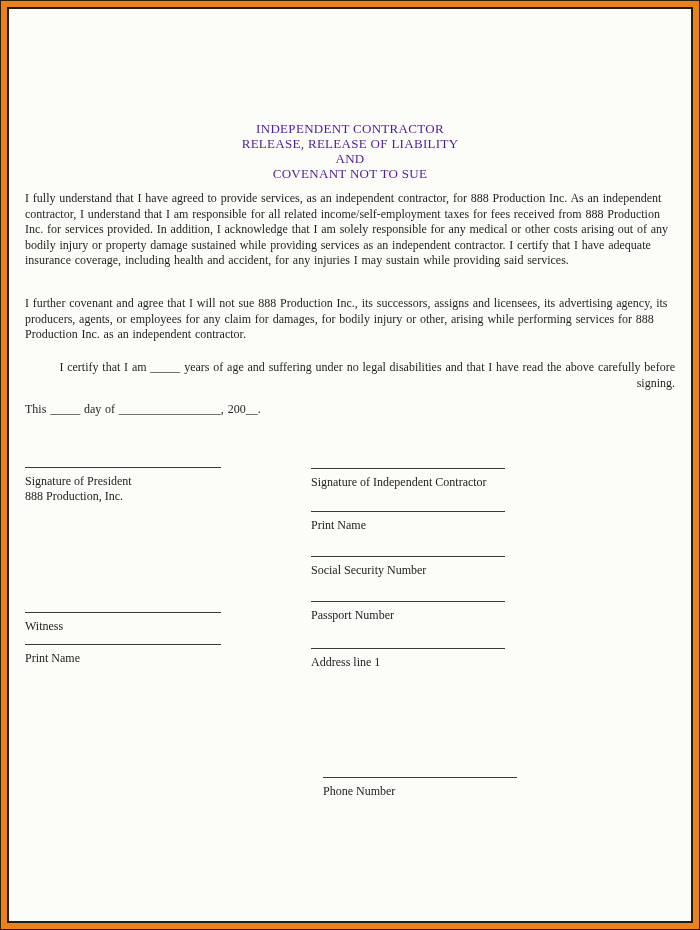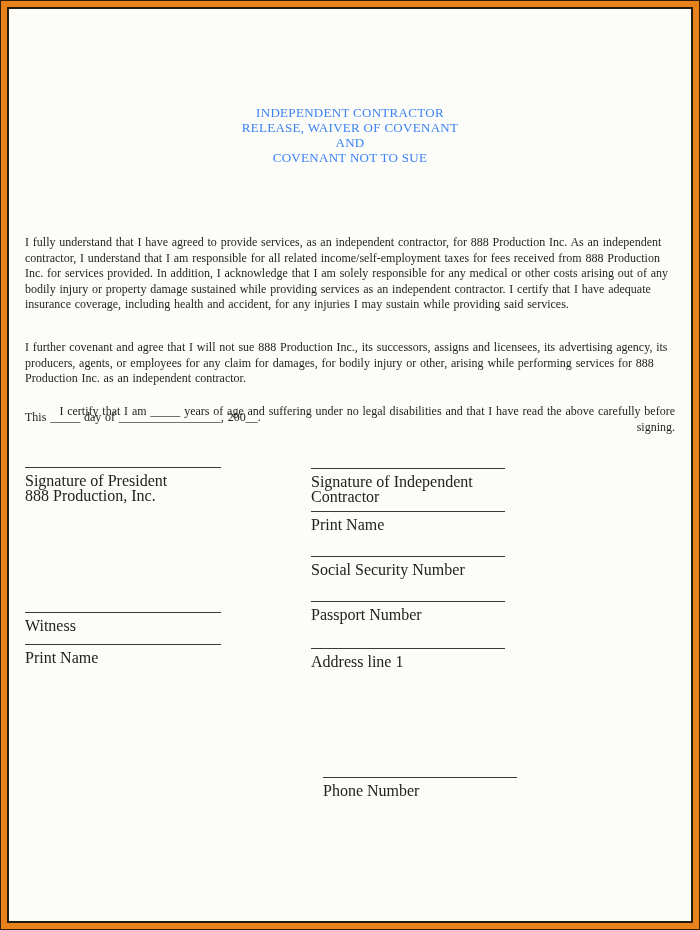--- a/index.html
+++ b/index.html
@@ -21,52 +21,50 @@
     box-sizing: border-box;
     background: #FCFCF9;
     border: 2px solid #241B10;
     font-family: "Liberation Serif", "DejaVu Serif", serif;
     color: #1F1F1F;
     overflow: hidden;
   }
   .doc-title {
     position: absolute;
     left: 0; right: 0;
-    top: 96px;
+    top: 112px;
     text-align: center;
     font-size: 13px;
     line-height: 15px;
     letter-spacing: 0.3px;
-    color: #3b82f6;
+    color: #4c1d95;
   }
   .para {
     position: absolute;
     left: 16px;
     width: 650px;
     font-size: 12px;
     line-height: 15.6px;
     word-spacing: 0.8px;
     text-align: left;
-    margin-top: 44px;
   }
   .p1 { top: 182px; }
   .p2 { top: 287px; }
   .p3 { top: 351px; text-align: right; }
   .date-line {
     position: absolute;
     left: 16px;
     top: 393px;
     font-size: 12px;
     line-height: 15.6px;
     word-spacing: 0.8px;
-    margin-top: 8px;
   }
   .sig-block {
     position: absolute;
-    font-size: 16px;
+    font-size: 12px;
     line-height: 14.5px;
   }
   .sig-block .sig-line {
     border-top: 1px solid #3A3A3A;
     margin-bottom: 6px;
   }
   .col-left  { left: 16px;  width: 196px; }
   .col-right { left: 302px; width: 194px; }
   .l1 { top: 458px; }
   .l2 { top: 591px; margin-top: 12px; }
@@ -81,21 +79,21 @@
   .sig-label { color: #222222; }
 </style>
 </head>
 <body>
 
 <div class="frame">
   <div class="paper">
 
     <div class="doc-title">
       <div>INDEPENDENT CONTRACTOR</div>
-      <div>RELEASE, WAIVER OF COVENANT</div>
+      <div>RELEASE, RELEASE OF LIABILITY</div>
       <div>AND</div>
       <div>COVENANT NOT TO SUE</div>
     </div>
 
     <div class="para p1">I fully understand that I have agreed to provide services, as an independent contractor, for 888 Production Inc.  As an independent contractor, I understand that I am responsible for all related income/self-employment taxes for fees received from 888 Production Inc. for services provided.  In addition, I acknowledge that I am solely responsible for any medical or other costs arising out of any bodily injury or property damage sustained while providing services as an independent contractor.  I certify that I have adequate insurance coverage, including health and accident, for any injuries I may sustain while providing said services.</div>
     <div class="para p2">I further covenant and agree that I will not sue 888 Production Inc., its successors, assigns and licensees, its advertising agency, its producers, agents, or employees for any claim for damages, for bodily injury or other, arising while performing services for 888 Production Inc. as an independent contractor.</div>
     <div class="para p3">I certify that I am _____ years of age and suffering under no legal disabilities and that I have read the above carefully before signing.</div>
 
     <div class="date-line">This _____ day of _________________, 200__.</div>
 

